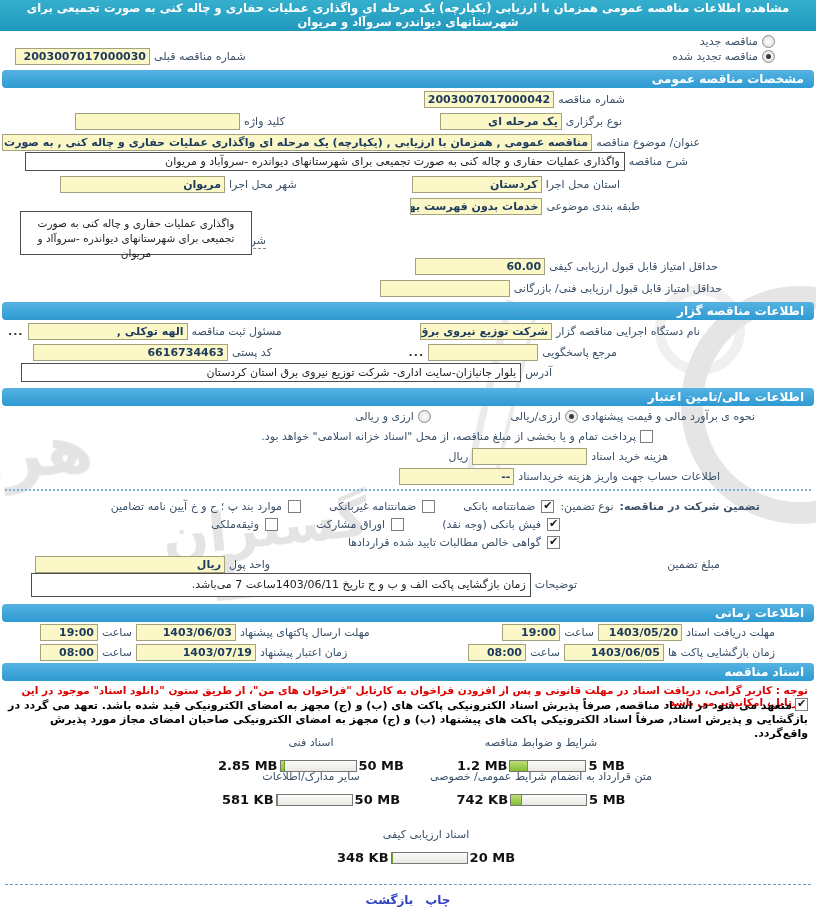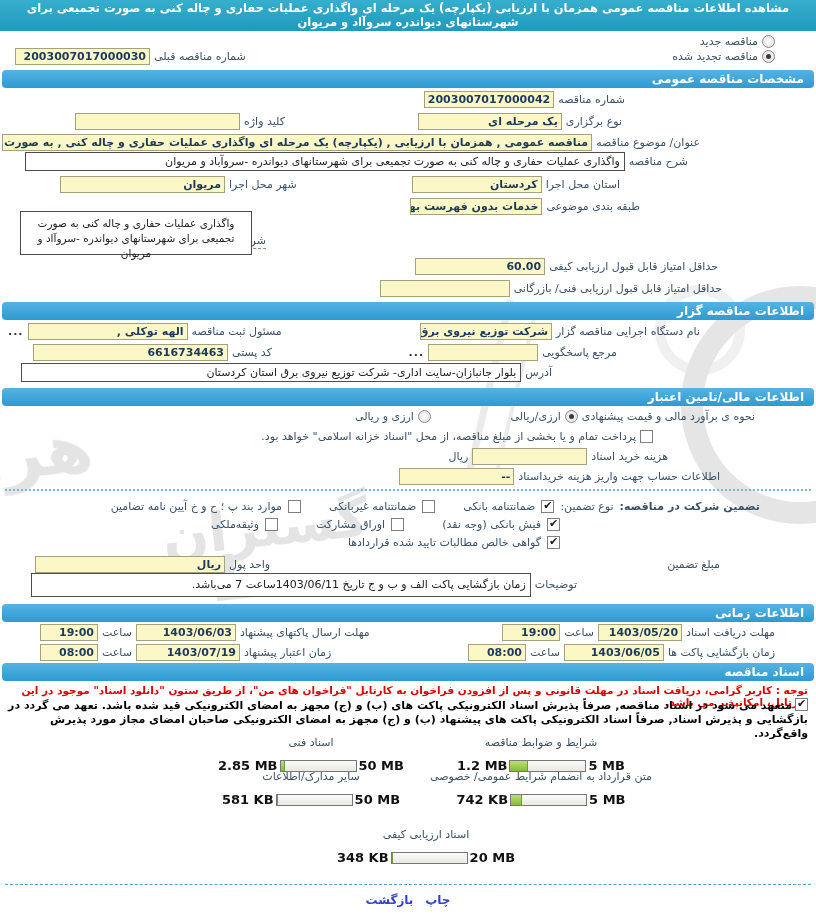--- a/index.html
+++ b/index.html
@@ -87,21 +87,21 @@
 
   <div class="sec" style="top:70px;">مشخصات مناقصه عمومی</div>
 
   <div class="pos fr" style="top:91px;right:191px;">
     <span class="lbl">شماره مناقصه</span>
     <div class="yf" style="width:130px;">2003007017000042</div>
   </div>
 
   <div class="pos fr" style="top:113px;right:194px;">
     <span class="lbl">نوع برگزاری</span>
-    <div class="yf" style="width:144px;">یک مرحله ای</div>
+    <div class="yf" style="width:122px;">یک مرحله ای</div>
   </div>
   <div class="pos fr" style="top:113px;left:75px;">
     <span class="lbl">کلید واژه</span>
     <div class="yf" style="width:165px;"></div>
   </div>
 
   <div class="pos fr" style="top:134px;right:116px;">
     <span class="lbl">عنوان/ موضوع مناقصه</span>
     <div class="yf" style="width:590px;">مناقصه عمومی , همزمان با ارزیابی , (یکپارچه) یک مرحله ای واگذاری عملیات حفاری و چاله کنی , به صورت تجمیعی , ب</div>
   </div>
@@ -253,21 +253,21 @@
   </div>
 
   <div class="pos fr" style="top:644px;right:41px;">
     <span class="lbl">زمان بازگشایی پاکت ها</span>
     <div class="yf" style="width:100px;">1403/06/05</div>
     <span class="lbl">ساعت</span>
     <div class="yf" style="width:58px;">08:00</div>
   </div>
   <div class="pos fr" style="top:644px;left:40px;">
     <span class="lbl">زمان  اعتبار  پیشنهاد</span>
-    <div class="yf" style="width:104px;padding-left:38px;">1403/07/19</div>
+    <div class="yf" style="width:120px;padding-left:38px;">1403/07/19</div>
     <span class="lbl">ساعت</span>
     <div class="yf" style="width:58px;">08:00</div>
   </div>
 
   <div class="sec" style="top:663px;">اسناد مناقصه</div>
 
   <div class="rednote" style="top:684px;">توجه : کاربر گرامی، دریافت اسناد در مهلت قانونی و پس از افزودن فراخوان به کارتابل "فراخوان های من"، از طریق ستون "دانلود اسناد" موجود در این کارتابل، امکانپذیر می باشد.</div>
 
   <div class="pledge" style="top:698px;">
     <span class="cb on"></span><span>متعهد می شود در اسناد مناقصه, صرفاً پذیرش اسناد الکترونیکی پاکت های (ب) و (ج) مجهز به امضای الکترونیکی قید شده باشد. تعهد می گردد در بازگشایی و پذیرش اسناد, صرفاً اسناد الکترونیکی پاکت های پیشنهاد (ب) و (ج) مجهز به امضای الکترونیکی صاحبان امضای مجاز مورد پذیرش واقع‌گردد.</span>

